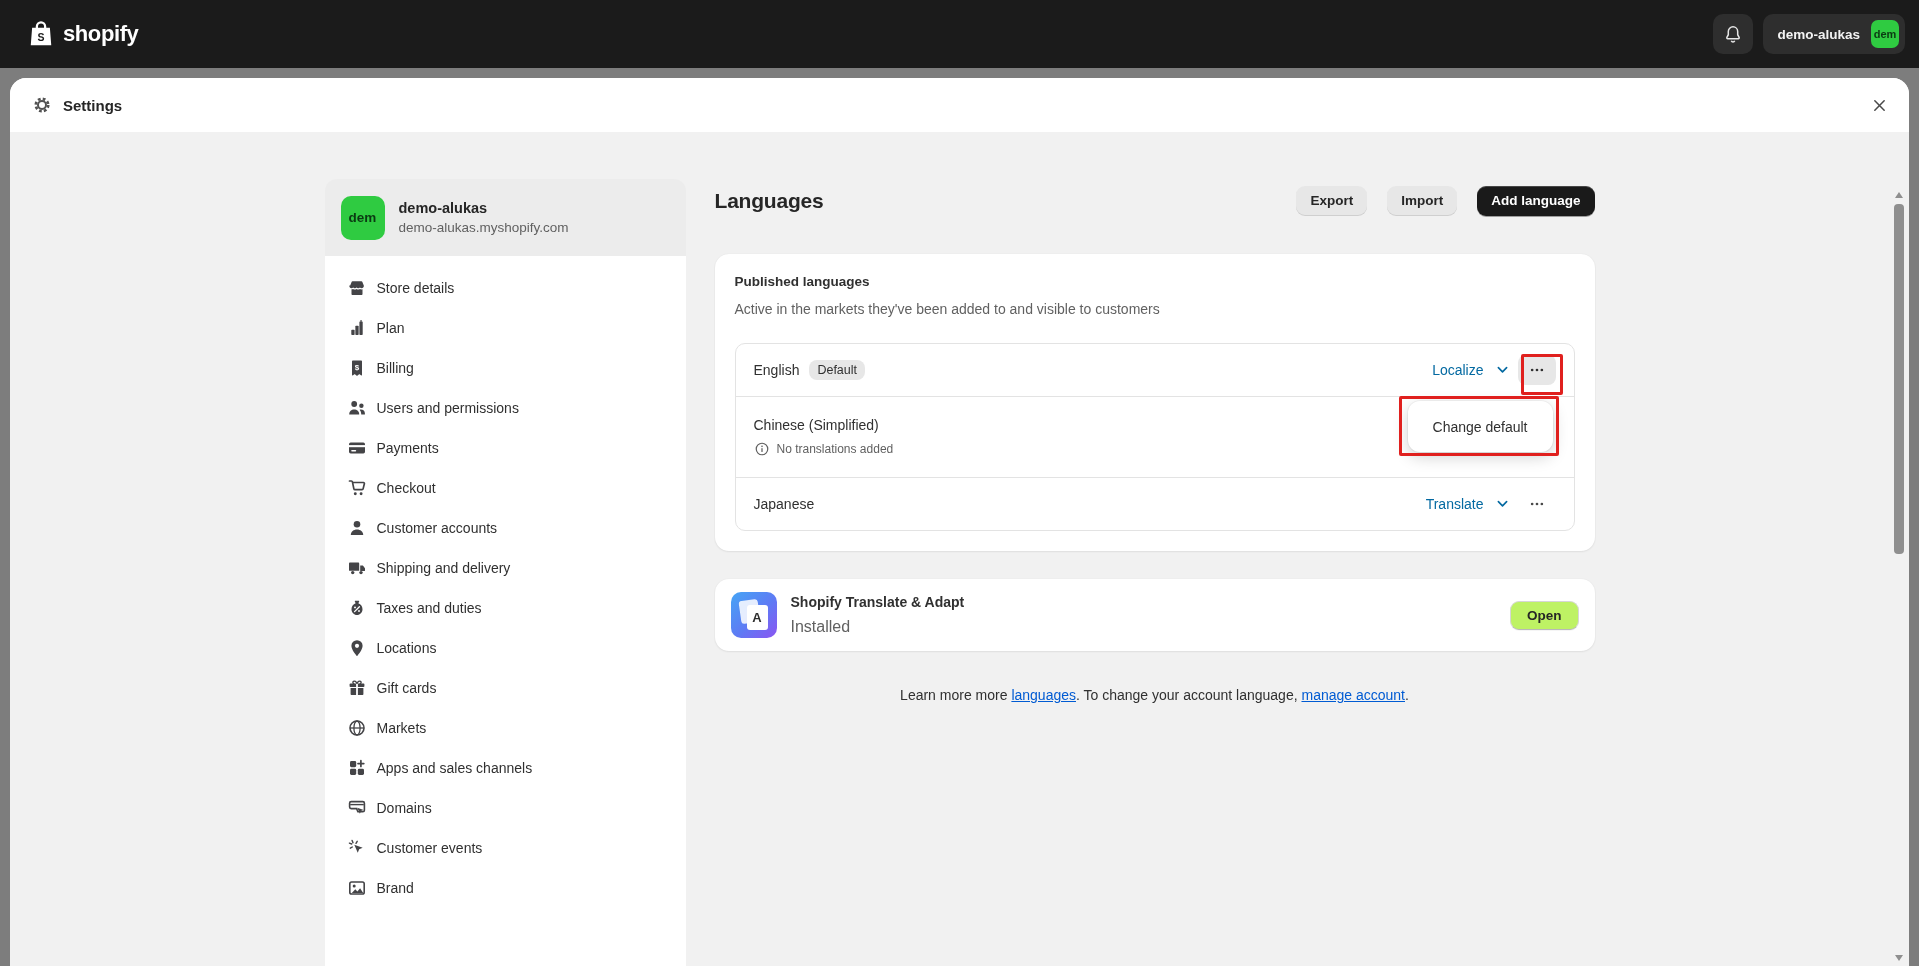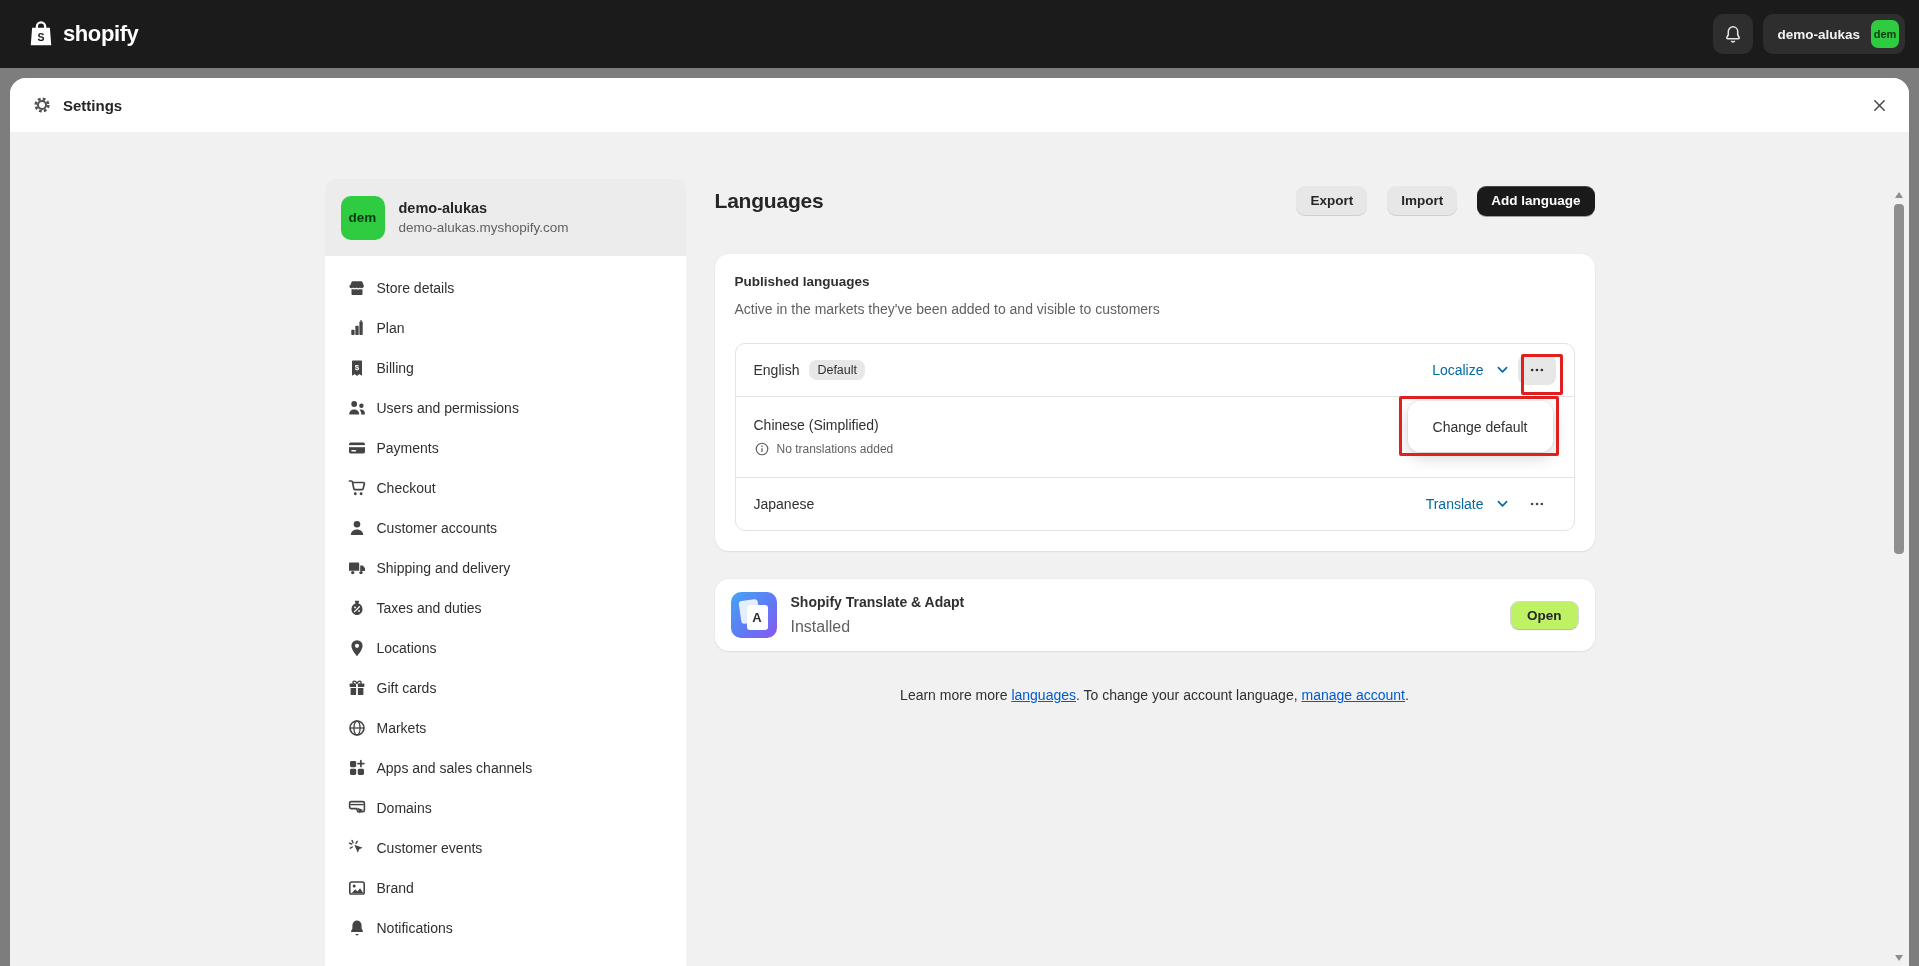--- a/index.html
+++ b/index.html
@@ -388,29 +388,20 @@
             <div class="nav-item">
               <span class="nav-icon">
                 <svg viewBox="0 0 20 20" fill="currentColor">
                   <rect x="2.8" y="4" width="14.4" height="12" rx="1.8" fill="none" stroke="currentColor" stroke-width="1.6"></rect>
                   <circle cx="7.2" cy="8.1" r="1.5"></circle>
                   <path d="m4.8 14.9 3.5-3.7 2.1 2.2 2.7-3.2 3.1 4.7H4.8Z"></path>
                 </svg>
               </span>
               <span class="nav-label">Brand</span>
             </div>
-            <div class="nav-item">
-              <span class="nav-icon">
-                <svg viewBox="0 0 20 20" fill="currentColor">
-                  <path d="M10 2.6a4.6 4.6 0 0 0-4.6 4.6v3.2l-1.3 2.6c-.25.5.12 1.1.68 1.1h10.44c.56 0 .93-.6.68-1.1l-1.3-2.6V7.2A4.6 4.6 0 0 0 10 2.6Z"></path>
-                  <path d="M8.3 16.1a1.75 1.75 0 0 0 3.4 0H8.3Z"></path>
-                </svg>
-              </span>
-              <span class="nav-label">Notifications</span>
-            </div>
           </nav>
       </aside>
 
       <main class="main">
         <div class="main-header">
           <h1 class="page-title">Languages</h1>
           <div class="actions">
             <button class="btn btn-light">Export</button>
             <button class="btn btn-light">Import</button>
             <button class="btn btn-dark">Add language</button>

